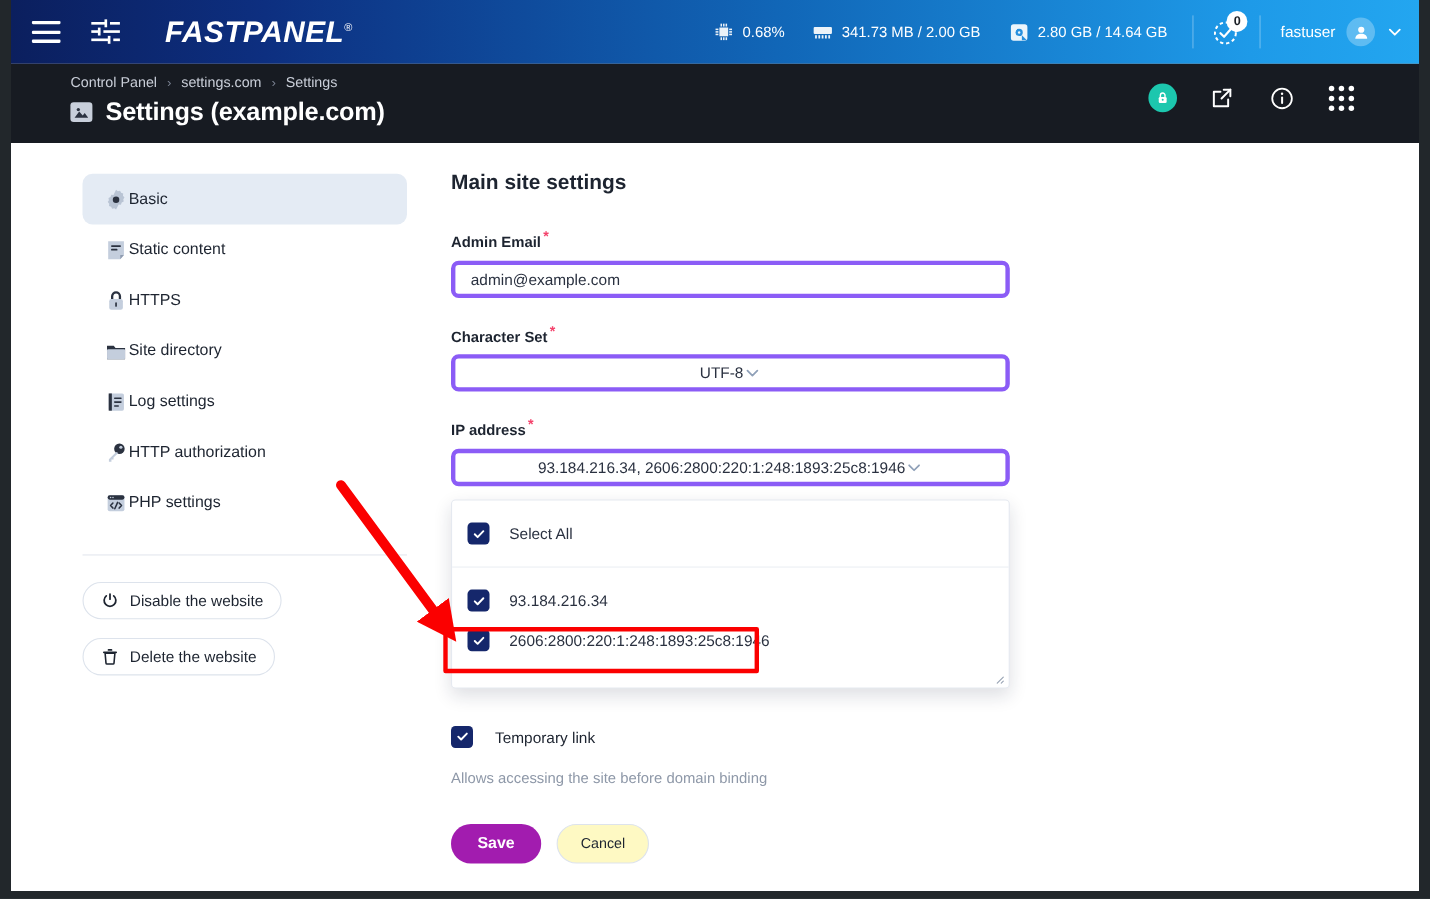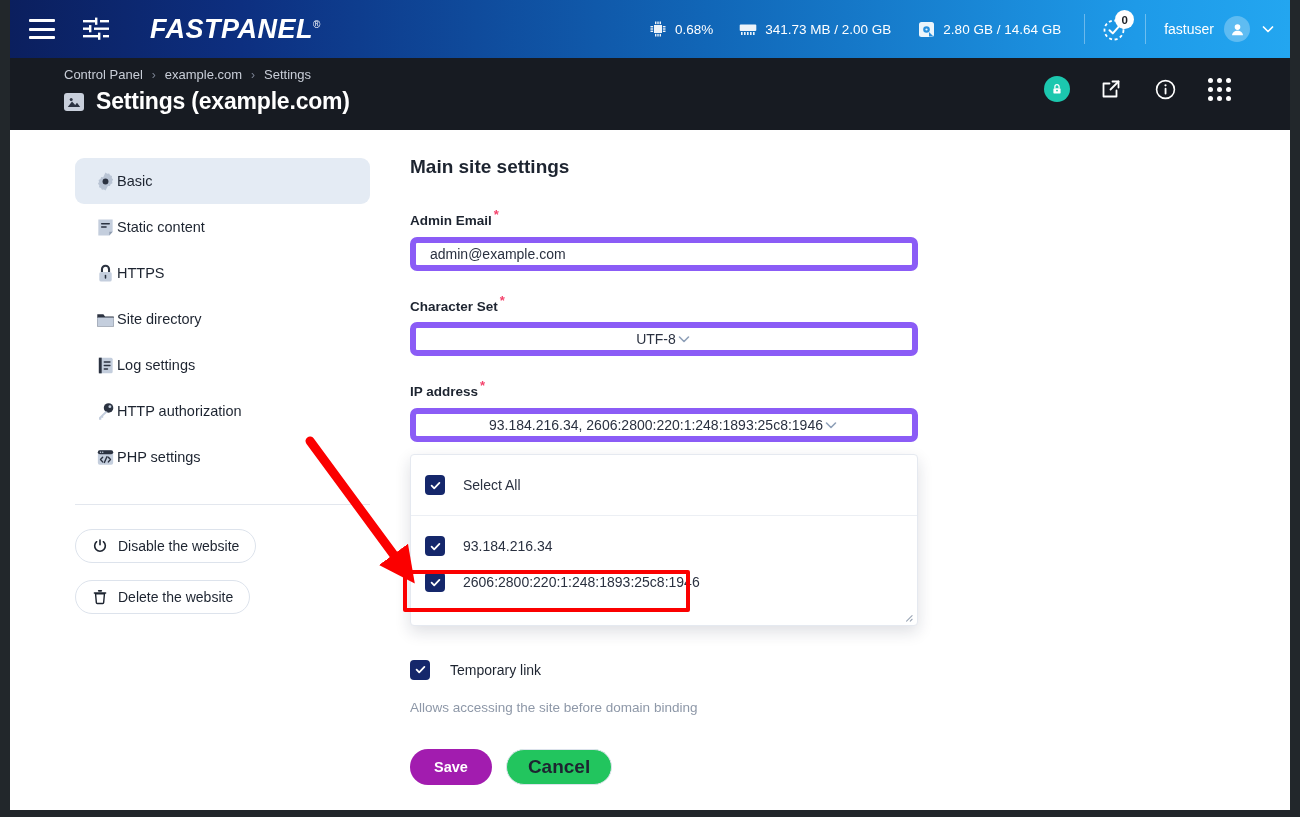--- a/index.html
+++ b/index.html
@@ -138,21 +138,21 @@
 
   
   .main { position: absolute; left: 400px; top: 26px; width: 520px; }
   .section-title { font-size: 19px; font-weight: 700; color: #1d2430; margin-bottom: 29px; }
 
   .field { margin-bottom: 22px; position: relative; }
   .field-label { font-size: 13.5px; font-weight: 700; color: #1d2430; margin-bottom: 9px; display: block; }
   .req { color: #f4436c; font-size: 13px; margin-left: 2px; vertical-align: super; }
 
   .input, .selectbox {
-    width: 508px; height: 34px; border: 6px solid #8b5cf6; border-radius: 7px;
+    width: 508px; height: 34px; border: 4px solid #8b5cf6; border-radius: 7px;
     background: #fff; font-size: 14px; color: #2a3140;
     padding: 0 14px; font-family: "Liberation Sans", sans-serif;
     display: flex; align-items: center;
   }
   .input::placeholder { color: #9aa3b2; }
   .selectbox { justify-content: center; cursor: pointer; }
   .selectbox .chev { width: 16px; height: 16px; flex: 0 0 16px; }
 
   
   .dropdown {
@@ -187,22 +187,22 @@
   .helper { font-size: 13.5px; color: #8e98a8; margin-top: 20px; }
 
   .form-buttons { display: flex; align-items: center; gap: 14px; margin-top: 34px; }
   .btn-primary {
     height: 36px; padding: 0 24px; border-radius: 18px; border: none;
     background: #a21caf; color: #fff; font-size: 14.5px; font-weight: 700;
     cursor: pointer; font-family: "Liberation Sans", sans-serif;
   }
   .btn-secondary {
     height: 36px; padding: 0 21px; border-radius: 18px;
-    border: 1px solid #dde3ec; background: #22c55e; color: #1d2430;
-    font-size: 19px; font-weight: 700; cursor: pointer;
+    border: 1px solid #dde3ec; background: #fef9c3; color: #1d2430;
+    font-size: 13px; font-weight: 400; cursor: pointer;
     font-family: "Liberation Sans", sans-serif;
   }
 
   
   .annot-box {
     position: absolute; left: 403px; top: 570px; width: 287px; height: 42px;
     border: 4px solid #fb0000; border-radius: 2px;
     pointer-events: none; z-index: 60;
   }
   .annot-arrow { position: absolute; left: 290px; top: 425px; width: 150px; height: 170px; z-index: 61; pointer-events: none; }
@@ -314,21 +314,21 @@
             <path d="M3.5 6 L8 10.5 L12.5 6" fill="none" stroke="#fff" stroke-width="1.7" stroke-linecap="round" stroke-linejoin="round"></path>
           </svg>
         </div>
       </div>
     </div>
 
     <div class="pagehead">
       <div class="crumbs">
         <a>Control Panel</a>
         <span class="crumb-sep">›</span>
-        <a>example.com</a>
+        <a>settings.com</a>
         <span class="crumb-sep">›</span>
         <span class="crumb-last">Settings</span>
       </div>
 
       <div class="pagetitle-row">
         <span class="pagetitle-icon">
           <svg width="14" height="12" viewBox="0 0 14 12">
             <circle cx="4.2" cy="3.6" r="1.5" fill="#2b3240"></circle>
             <path d="M0.8 11 L5 5.4 L8.2 9 L10 6.8 L13.2 11 Z" fill="#2b3240"></path>
           </svg>

